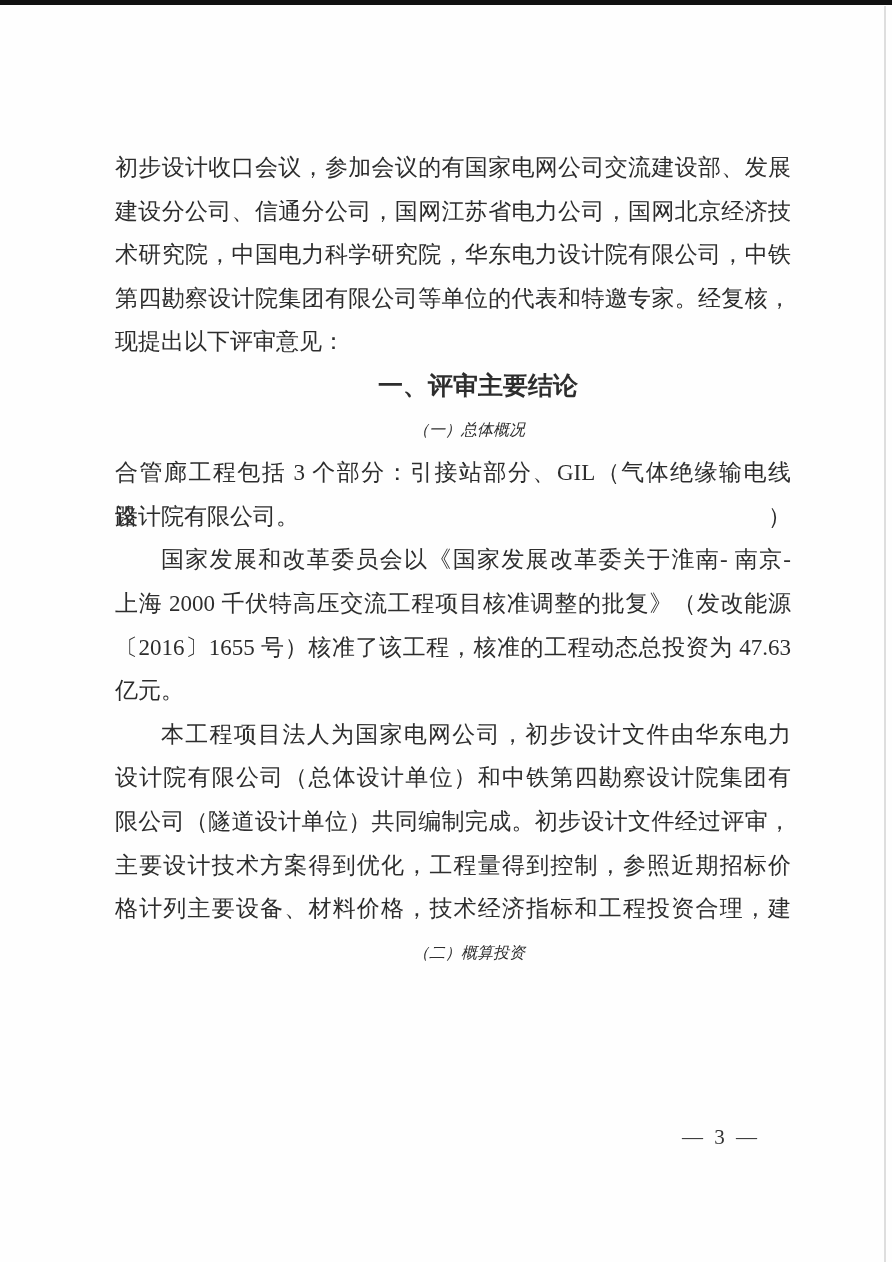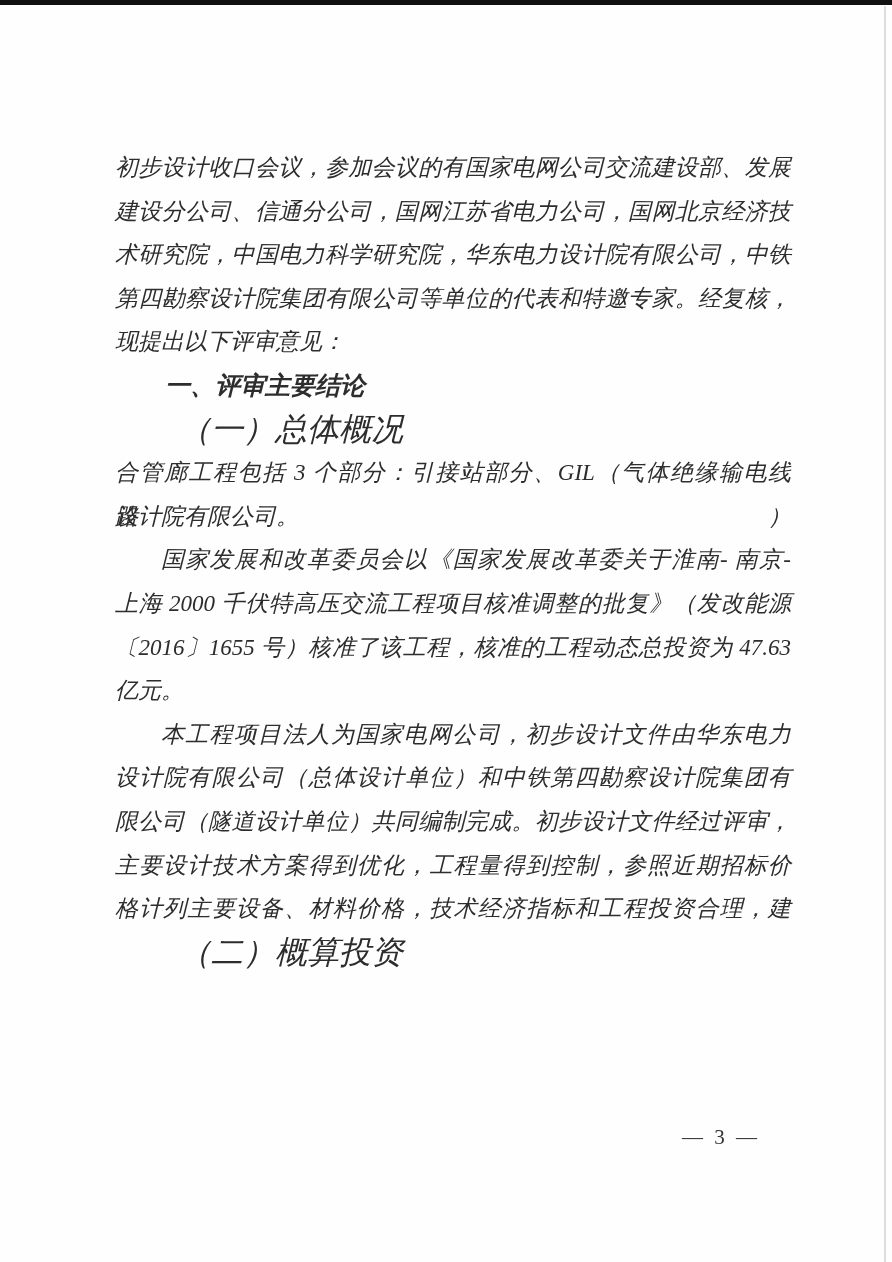--- a/index.html
+++ b/index.html
@@ -36,38 +36,38 @@
     width: 676px;
     color: #2d2d2d;
   }
   .line {
     display: block;
     height: 43.6px;
     line-height: 43.6px;
     font-size: 23px;
     white-space: normal;
     overflow: visible;
-    font-style: italic;
   }
   .line.justify {
     text-align: justify;
     text-align-last: justify;
     text-justify: inter-character;
   }
   .line.indent {
     text-indent: 2em;
+    text-align: center;
   }
   .line.h1 {
     font-family: "Liberation Sans", sans-serif;
     font-weight: bold;
     font-size: 25px;
   }
   .line.h2 {
     font-style: italic;
-    font-size: 32px;
+    font-size: 16px;
   }
   .page-number {
     position: absolute;
     top: 1122px;
     right: 132px;
     font-size: 21px;
     line-height: 30px;
     color: #333333;
     letter-spacing: 3px;
     font-family: "Liberation Serif", serif;

